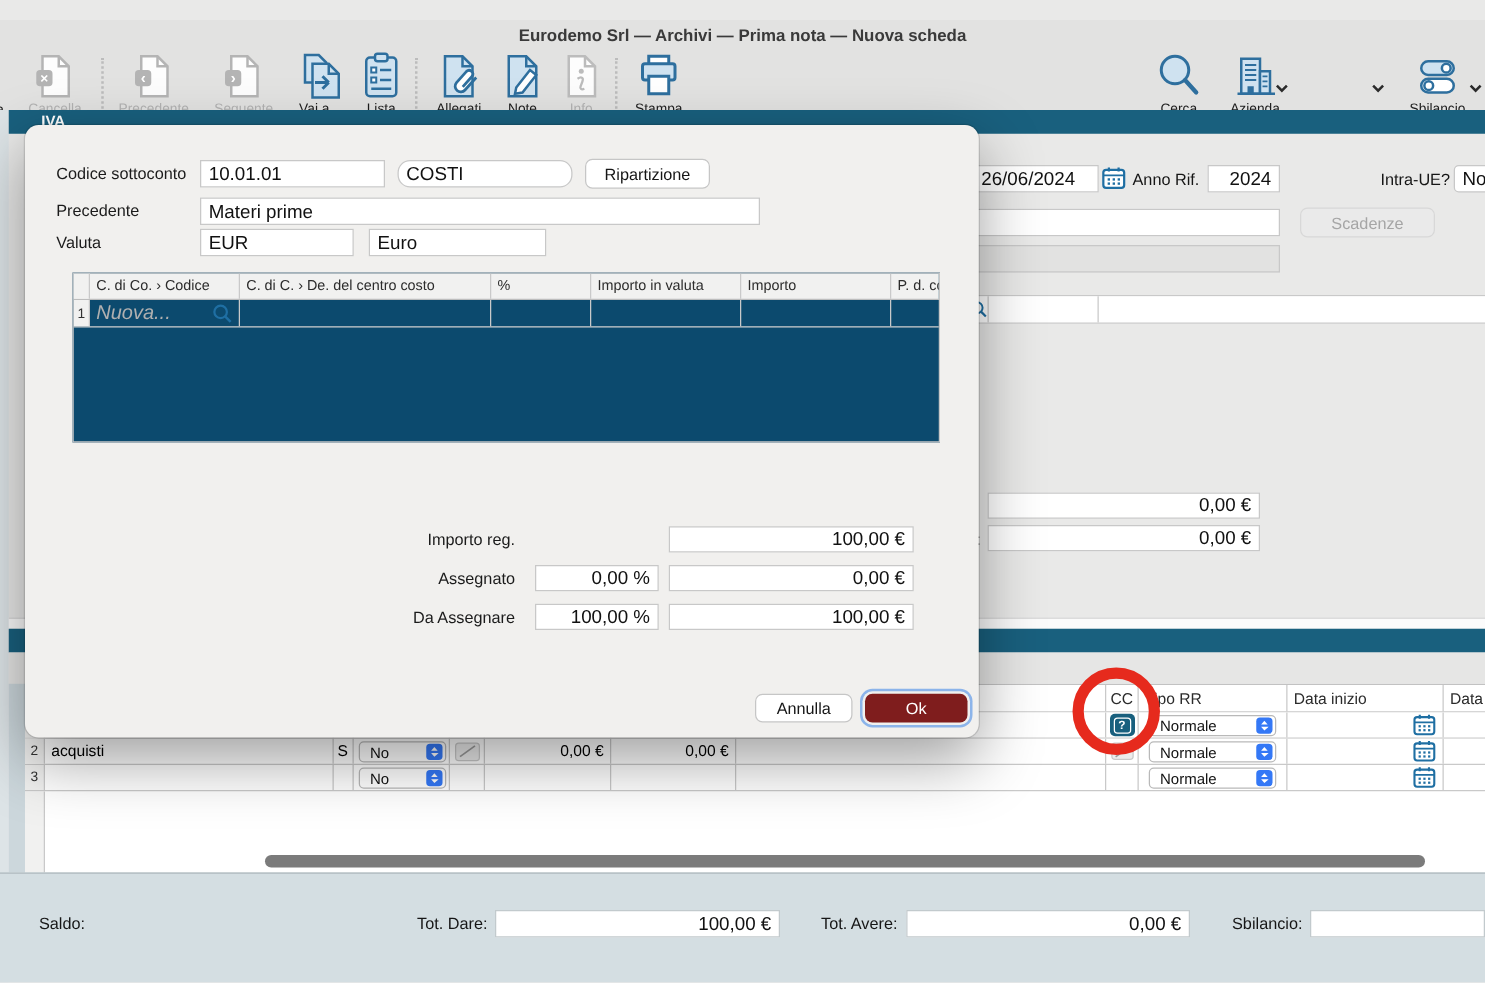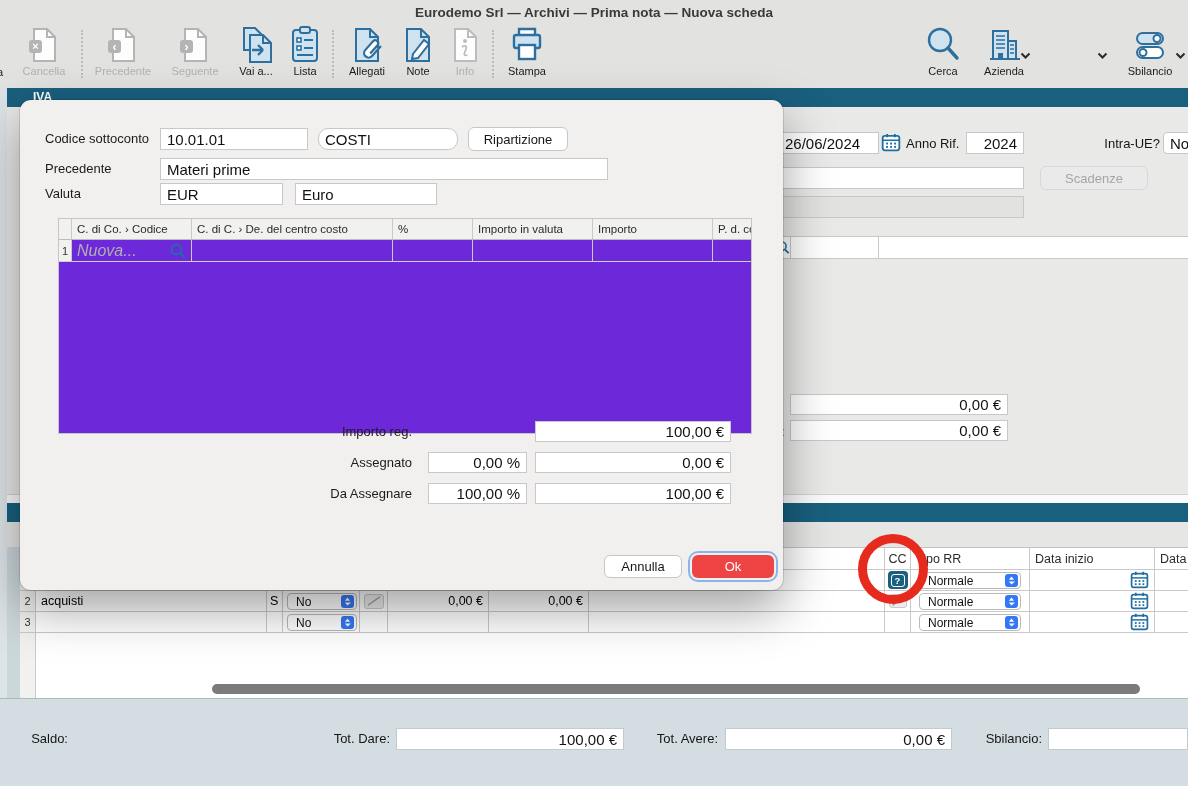--- a/index.html
+++ b/index.html
@@ -4,21 +4,21 @@
 <style>
   * { box-sizing: border-box; }
   html,body { margin:0; padding:0; }
   body {
     width:1188px; height:786px; position:relative; overflow:hidden;
     font-family:"Liberation Sans", sans-serif; background:#e9e9e8;
   }
   .abs { position:absolute; }
 
   
-  #toolbar { position:absolute; left:0; top:0; width:1188px; height:88px; background:#e2e2e1;padding-left:15px; }
+  #toolbar { position:absolute; left:0; top:16px; width:1188px; height:88px; background:#e2e2e1;padding-left:15px; }
   .win-title { position:absolute; top:5px; left:0; width:100%; text-align:center;
                font-size:13.5px; font-weight:bold; color:#3a3a3a; }
   .tbi { position:absolute; top:25px; width:72px; height:60px; display:flex;
          flex-direction:column; align-items:center; }
   .tbi svg { width:40px; height:40px; }
   .tbi .lbl { font-size:11px; margin-top:0px; color:#1c1c1c; white-space:nowrap; }
   .tbi.dis .lbl { color:#b2b2b2; }
   .sep { position:absolute; top:30px; height:48px; width:0; border-left:2px dotted #bcbcbc; }
   .chev { position:absolute; }
 
@@ -49,26 +49,26 @@
             align-items:center; justify-content:space-between; font-size:12px; color:#111;
             padding:0 2px 0 8px; position:absolute; }
   .stepper { width:13px; height:13px; background:#3478f6; border-radius:3px; display:flex;
              align-items:center; justify-content:center; flex:0 0 13px; }
 
   
   #dialog { position:absolute; left:20px; top:100px; width:763px; height:490px;
             background:#f1f0ee; border-radius:11px; z-index:10;
             box-shadow:0 18px 50px rgba(0,0,0,.38), 0 0 0 1px rgba(0,0,0,.12); }
   #dialog .lab { color:#1b1b1b; }
-  #dgrid { position:absolute; left:38px; top:118px; width:694px; height:216px;
-           background:#6d28d9; border:1px solid #c6c6c6; }
+  #dgrid { position:absolute; left:38px; top:118px; width:694px; height:136px;
+           background:#0c4a6e; border:1px solid #c6c6c6; }
   #dgrid .hrow, #dgrid .brow { display:flex; }
   #dgrid .hrow { height:21px; }
   #dgrid .brow { height:22px; border-bottom:1px solid #cfcfcf; }
-  .ok-btn { background:#ef4444; color:#fff; border:none;
+  .ok-btn { background:#7f1d1d; color:#fff; border:none;
             box-shadow:0 0 0 2px #f1f0ee, 0 0 0 4px #8cb4ea; }
 
   
   #rowsgrid { position:absolute; left:20px; top:547px; width:1168px; background:#fff;
               border-top:1px solid #c2c2c2; }
   #rowsgrid .row { display:flex; height:21px; border-bottom:1px solid #c9c9c9;
                    font-size:12.5px; background:#fff; position:relative; }
   #rowsgrid .row.h { height:22px; }
 
   .qbtn { width:20px; height:18px; background:#19607e; border-radius:4px; display:flex;

